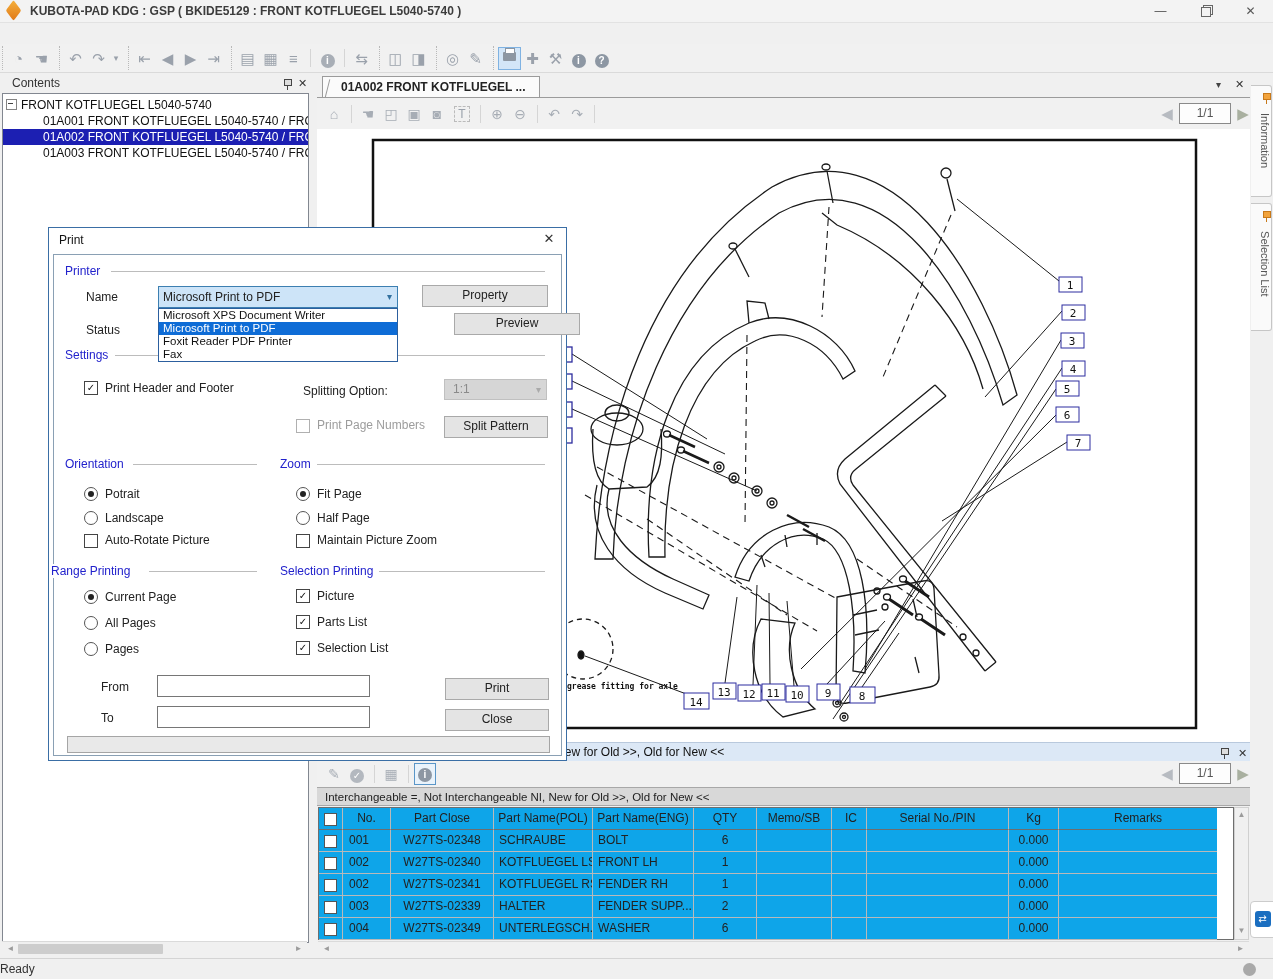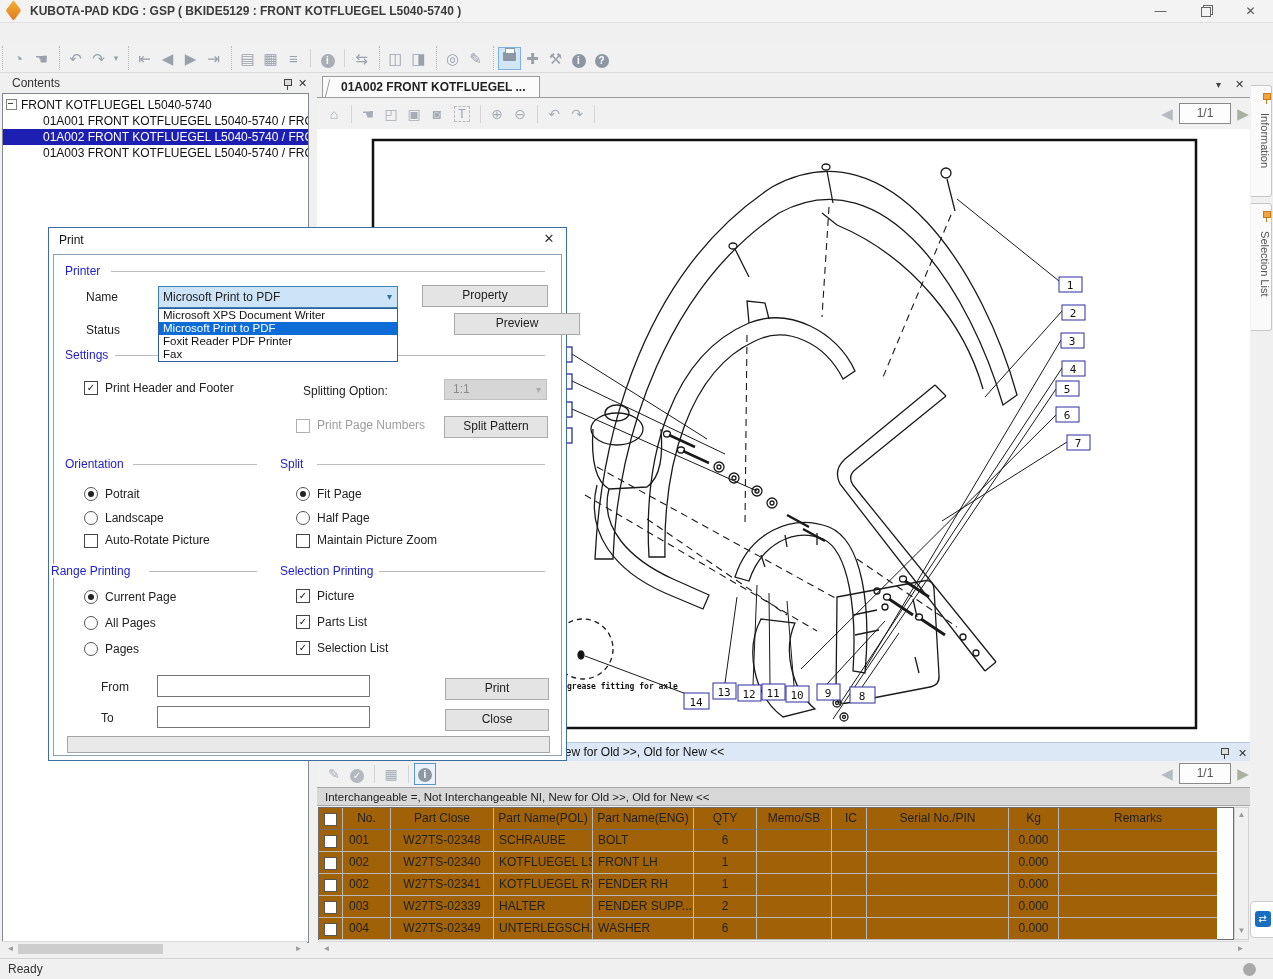--- a/index.html
+++ b/index.html
@@ -50,21 +50,21 @@
   .page-box{width:50px;height:19px;border:1px solid #8a8a8a;background:#fdfdfd;text-align:center;line-height:19px;color:#555;}
   #diagram-area{left:317px;top:129px;width:933px;height:613px;background:#fff;overflow:hidden;}
   
   #dock-caption{left:317px;top:742px;width:933px;height:19px;background:#dce8f6;border-top:1px solid #b9c9dd;line-height:19px;color:#111;}
   #dock-caption-text{position:absolute;left:6px;top:0;white-space:nowrap;}
   #dock-toolbar{left:317px;top:761px;width:933px;height:26px;background:#f1f1f1;display:flex;align-items:center;padding-left:6px;box-sizing:border-box;}
   .info-boxed{width:20px;height:20px;border:1px solid #5a96c8;background:#eaf3fb;text-align:center;line-height:20px;}
   #dock-legend{left:317px;top:787px;width:933px;height:19px;background:#d8d8d8;border-top:1px solid #a8a8a8;border-bottom:1px solid #a8a8a8;line-height:18px;color:#222;padding-left:8px;box-sizing:border-box;font-size:11.5px;}
   
   #parts-table{left:318px;top:807px;width:916px;height:133px;background:#fff;border:1px solid #6e6e6e;box-sizing:border-box;}
-  .trow{position:absolute;left:0;width:898px;height:22px;display:flex;background:#a16207;}
+  .trow{position:absolute;left:0;width:898px;height:22px;display:flex;background:#0ea5e9;}
   .trow.head{font-weight:normal;}
   .tc{height:22px;line-height:21px;border-right:1px solid #b9b9b9;border-bottom:1px solid #b9b9b9;overflow:hidden;white-space:nowrap;box-sizing:border-box;}
   .head .tc{border-bottom:1px solid #6e6e6e;text-align:center;}
   .c0{width:24px;text-align:center;}
   .c1{width:48px;padding-left:6px;box-sizing:border-box;}
   .head .c1{padding-left:0;}
   .c2{width:103px;text-align:center;}
   .c3{width:99px;padding-left:5px;box-sizing:border-box;}
   .head .c3{padding-left:0;text-align:center;}
   .c4{width:101px;padding-left:5px;box-sizing:border-box;}
@@ -495,21 +495,21 @@
   <div class="abs side-tab" style="top:85px;height:112px;">
     <span class="pin orange"></span>
     <span>Information</span>
   </div>
   <div class="abs side-tab" style="top:203px;height:128px;">
     <span class="pin orange"></span>
     <span>Selection List</span>
   </div>
 
   <div class="abs" id="statusbar">
-    <span style="margin-left:8px;color:#333;">Ready</span>
+    <span style="margin-left:0;color:#333;">Ready</span>
   </div>
   <div class="abs" id="status-circle"></div>
   <div class="abs" id="tv-chip"><span>⇄</span></div>
 
   <div class="abs" id="print-dialog">
     <div class="abs" id="dlg-title"><span>Print</span></div>
     <div class="abs" id="dlg-close">✕</div>
     <div class="abs" id="dlg-frame"></div>
 
     <span class="grp-label" style="left:14px;top:36px;">Printer</span>
@@ -541,21 +541,21 @@
     <div class="abs" id="split-combo">
       <span class="val">1:1</span>
       <span class="caret">▾</span>
     </div>
     <span class="dcheck dis" style="left:247px;top:191px;"></span>
     <span class="dlbl dis" style="left:268px;top:190px;">Print Page Numbers</span>
     <div class="dbtn" style="left:395px;top:188px;width:102px;height:20px;">Split Pattern</div>
 
     <span class="grp-label" style="left:14px;top:229px;">Orientation</span>
     <div class="grp-line" style="left:84px;top:236px;width:124px;"></div>
-    <span class="grp-label" style="left:229px;top:229px;">Split</span>
+    <span class="grp-label" style="left:229px;top:229px;">Zoom</span>
     <div class="grp-line" style="left:268px;top:236px;width:228px;"></div>
 
     <span class="dradio on" style="left:35px;top:259px;"></span>
     <span class="dlbl" style="left:56px;top:259px;">Potrait</span>
     <span class="dradio" style="left:35px;top:283px;"></span>
     <span class="dlbl" style="left:56px;top:283px;">Landscape</span>
     <span class="dcheck" style="left:35px;top:306px;"></span>
     <span class="dlbl" style="left:56px;top:305px;">Auto-Rotate Picture</span>
 
     <span class="dradio on" style="left:247px;top:259px;"></span>

